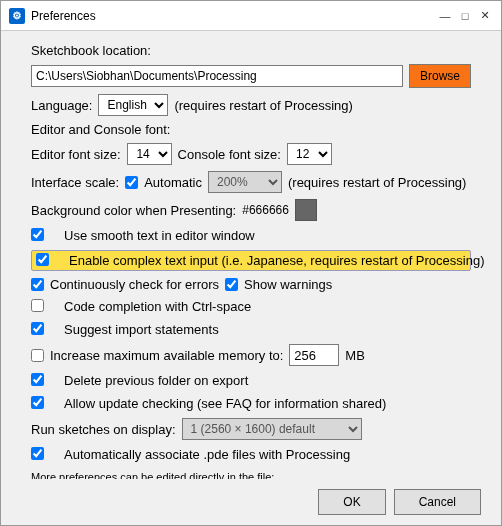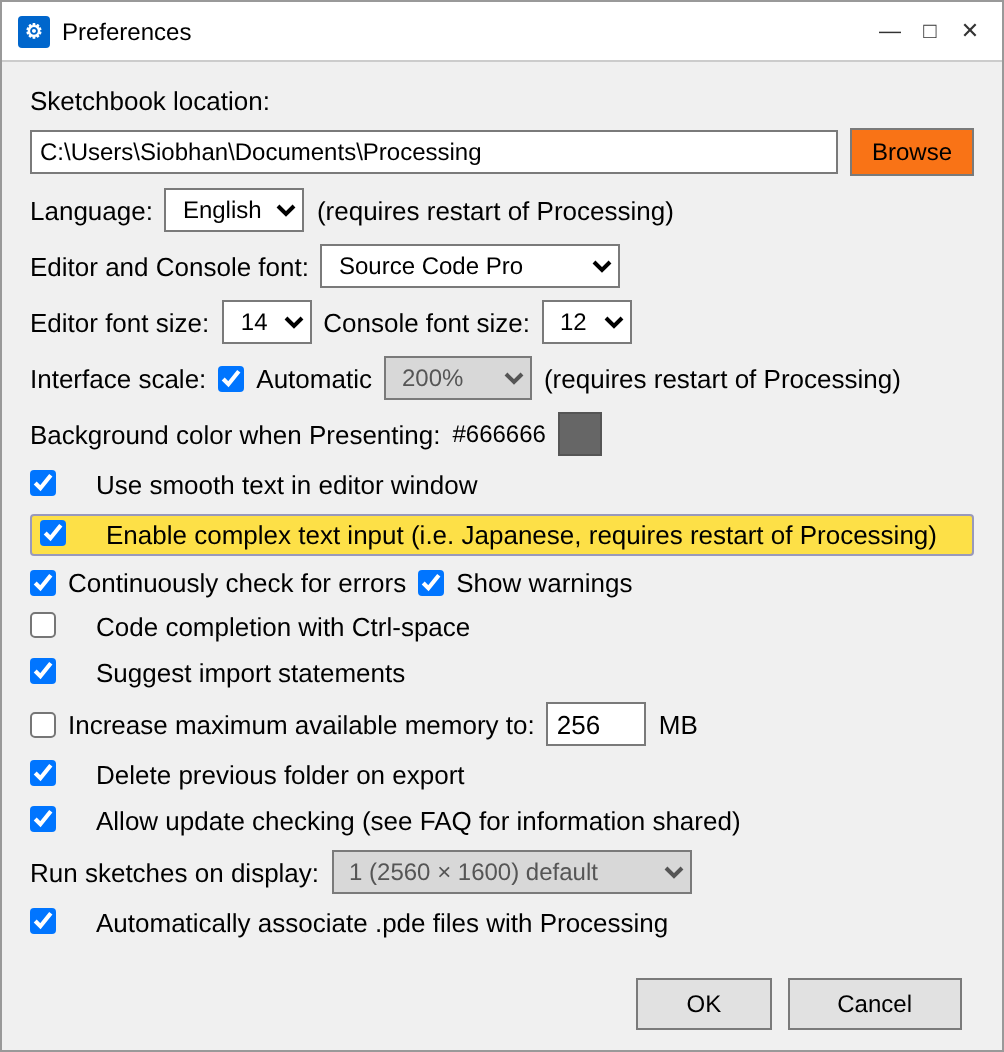--- a/index.html
+++ b/index.html
@@ -60,21 +60,21 @@
       align-items: center;
       justify-content: center;
       font-size: 11px;
       cursor: pointer;
       background: transparent;
       border: none;
       color: #333;
     }
 
     .content {
-      padding: 12px 14px;
+      padding: 12px 30px;
       flex: 1;
       overflow: hidden;
       display: flex;
       flex-direction: column;
       gap: 6px;
     }
 
     .row {
       display: flex;
       align-items: center;
@@ -213,23 +213,20 @@
     <div class="row">
       <span class="label">Language:</span>
       <select class="select">
         <option>English</option>
       </select>
       <span class="label">(requires restart of Processing)</span>
     </div>
 
     <div class="row">
       <span class="label">Editor and Console font:</span>
-      <select class="select" style="width:150px;">
-        <option>Source Code Pro</option>
-      </select>
     </div>
 
     <div class="row">
       <span class="label">Editor font size:</span>
       <select class="select" style="width:45px;text-align:center;">
         <option>14</option>
       </select>
       <span class="label">Console font size:</span>
       <select class="select" style="width:45px;">
         <option>12</option>

